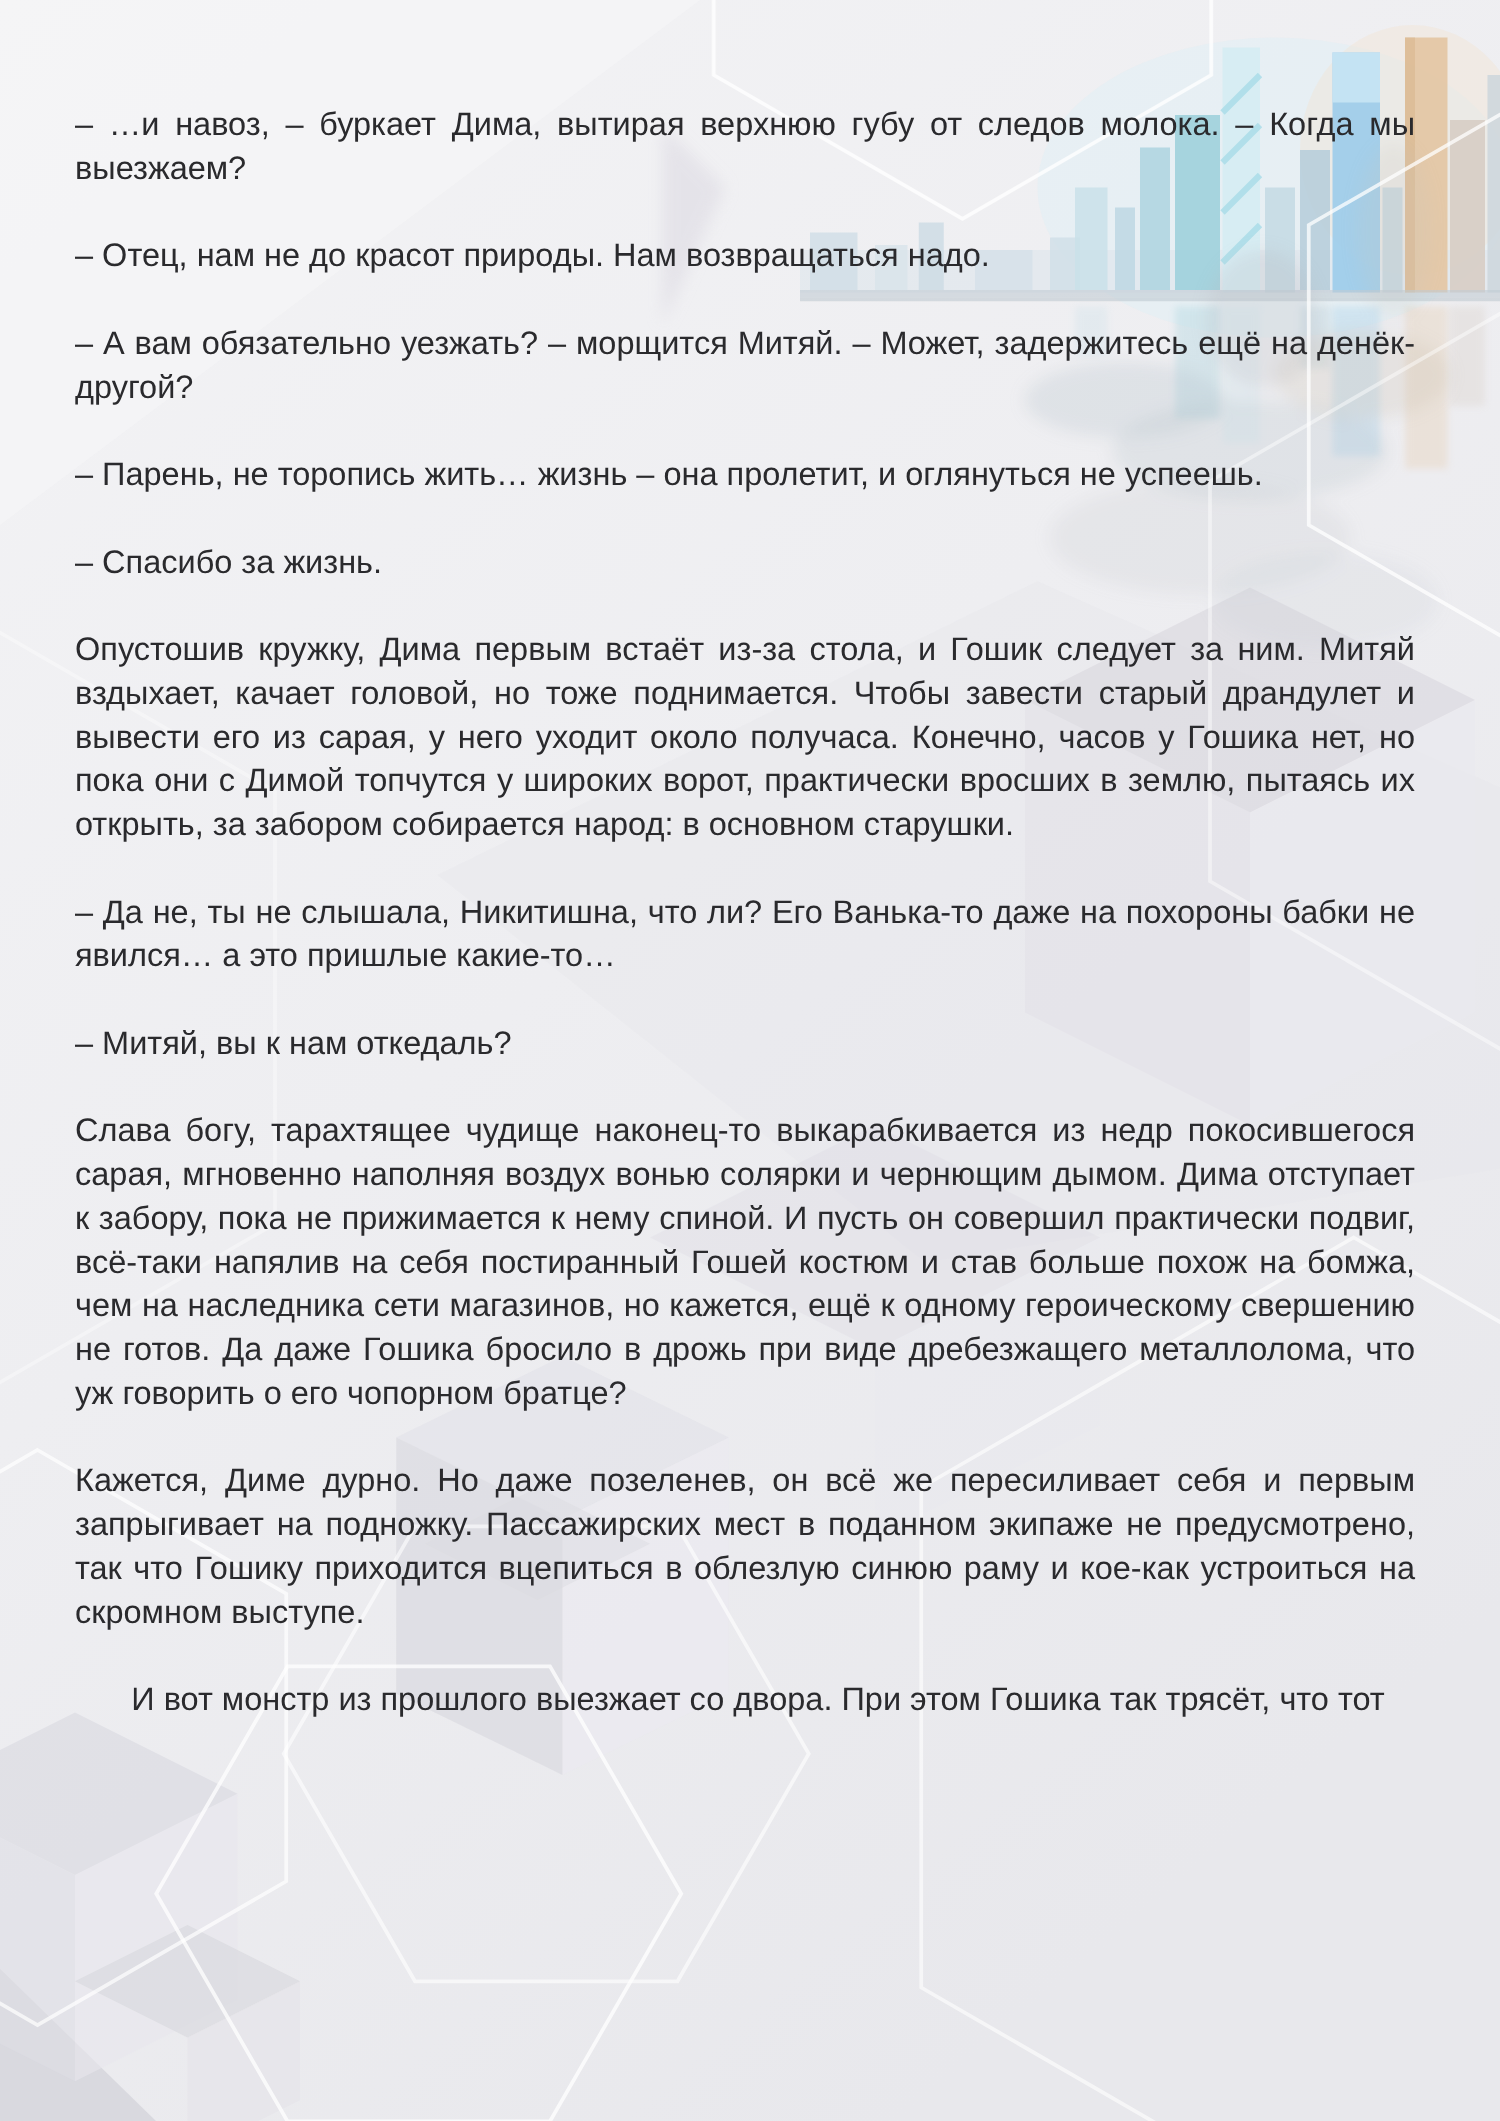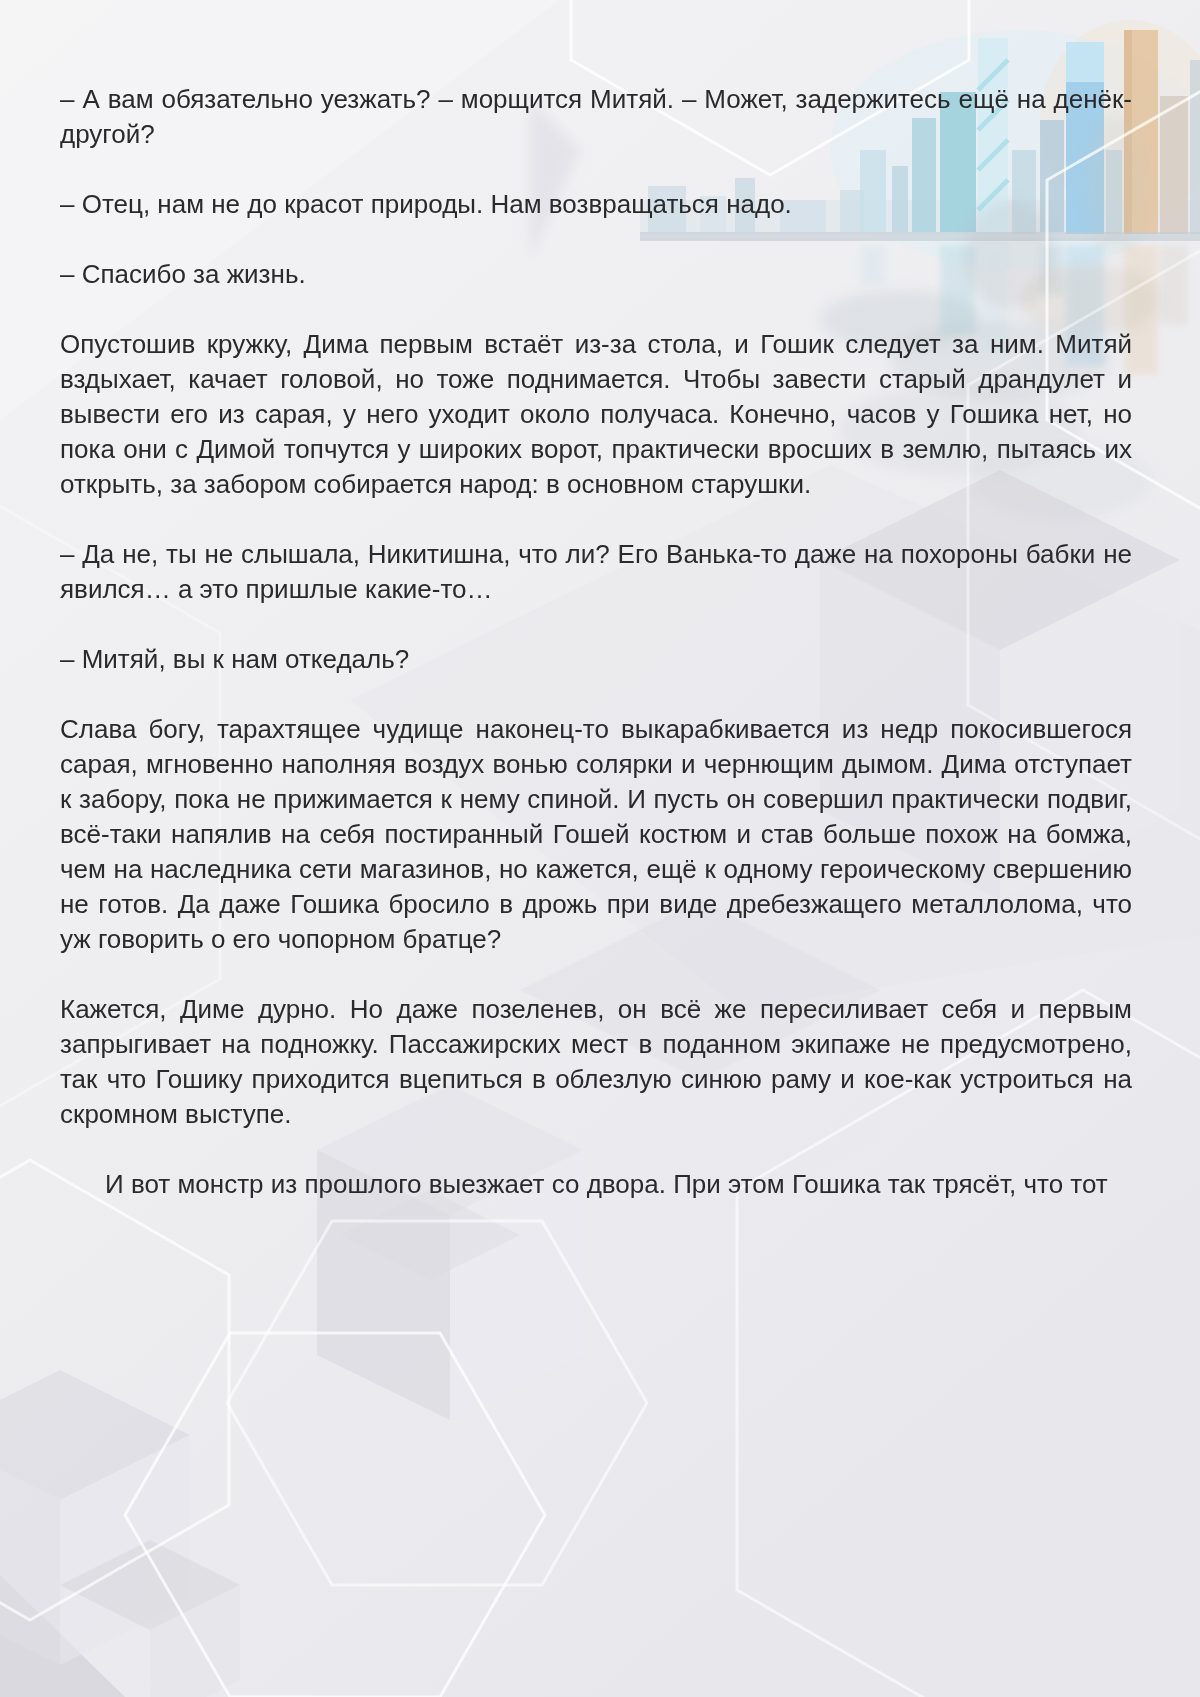--- a/index.html
+++ b/index.html
@@ -144,22 +144,24 @@
       <polygon points="1245,225 1522,385 1522,705 1245,865 968,705 968,385" opacity="0.45"></polygon>
       <polygon points="1083,990 1429,1190 1429,1590 1083,1790 737,1590 737,1190" opacity="0.6"></polygon>
       <polygon points="125,1515 230,1333 440,1333 545,1515 440,1697 230,1697" opacity="0.75"></polygon>
       <polygon points="227,1403 332,1221 542,1221 647,1403 542,1585 332,1585" opacity="0.6"></polygon>
       <polygon points="30,1160 229,1275 229,1505 30,1620 -169,1505 -169,1275" opacity="0.7"></polygon>
       <polygon points="-80,460 220,633 220,979 -80,1152 -380,979 -380,633" opacity="0.35"></polygon>
     </g>
   </svg>
 
   <div class="text-block">
+    <p>– …и навоз, – буркает Дима, вытирая верхнюю губу от следов молока. – Когда мы выезжаем?</p>
+    <p>– Отец, нам не до красот природы. Нам возвращаться надо.</p>
     <p>– А вам обязательно уезжать? – морщится Митяй. – Может, задержитесь ещё на денёк-другой?</p>
-    <p>– Отец, нам не до красот природы. Нам возвращаться надо.</p>
+    <p>– Парень, не торопись жить… жизнь – она пролетит, и оглянуться не успеешь.</p>
     <p>– Спасибо за жизнь.</p>
     <p>Опустошив кружку, Дима первым встаёт из-за стола, и Гошик следует за ним. Митяй вздыхает, качает головой, но тоже поднимается. Чтобы завести старый драндулет и вывести его из сарая, у него уходит около получаса. Конечно, часов у Гошика нет, но пока они с Димой топчутся у широких ворот, практически вросших в землю, пытаясь их открыть, за забором собирается народ: в основном старушки.</p>
     <p>– Да не, ты не слышала, Никитишна, что ли? Его Ванька-то даже на похороны бабки не явился… а это пришлые какие-то…</p>
     <p>– Митяй, вы к нам откедаль?</p>
     <p>Слава богу, тарахтящее чудище наконец-то выкарабкивается из недр покосившегося сарая, мгновенно наполняя воздух вонью солярки и чернющим дымом. Дима отступает к забору, пока не прижимается к нему спиной. И пусть он совершил практически подвиг, всё-таки напялив на себя постиранный Гошей костюм и став больше похож на бомжа, чем на наследника сети магазинов, но кажется, ещё к одному героическому свершению не готов. Да даже Гошика бросило в дрожь при виде дребезжащего металлолома, что уж говорить о его чопорном братце?</p>
     <p>Кажется, Диме дурно. Но даже позеленев, он всё же пересиливает себя и первым запрыгивает на подножку. Пассажирских мест в поданном экипаже не предусмотрено, так что Гошику приходится вцепиться в облезлую синюю раму и кое-как устроиться на скромном выступе.</p>
     <p>И вот монстр из прошлого выезжает со двора. При этом Гошика так трясёт, что тот</p>
   </div>
 
 </div>

